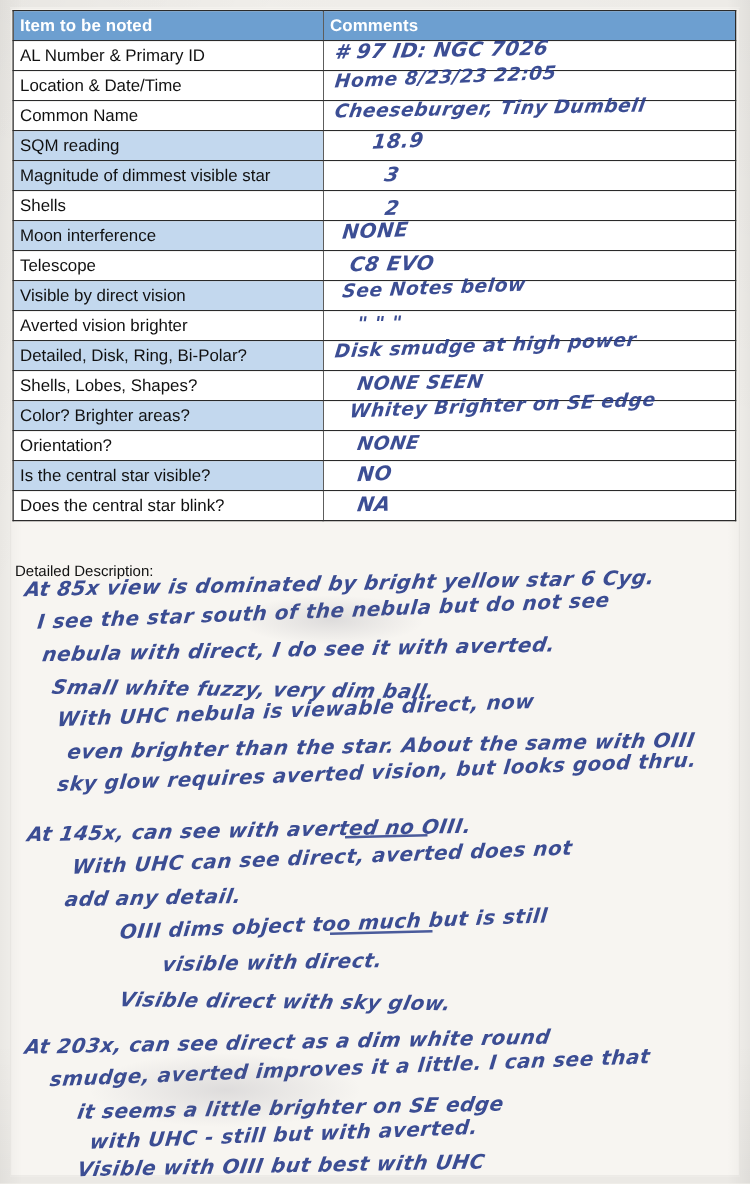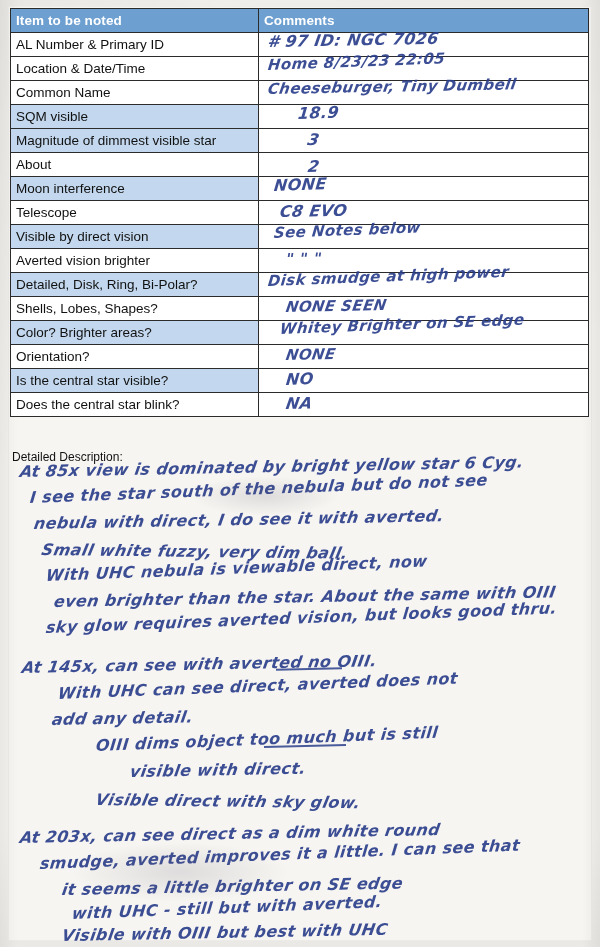--- a/index.html
+++ b/index.html
@@ -201,39 +201,39 @@
     <tr>
       <td class="row-label">Common Name</td>
       <td class="row-answer spill">
         <div class="cellwrap spill">
               <span class="hw s15 p1 raise">Cheeseburger, Tiny Dumbell</span>
             </div>
       </td>
     </tr>
 
     <tr class="row-alt">
-      <td class="row-label">SQM visible</td>
+      <td class="row-label">SQM reading</td>
       <td class="row-answer spill">
         <div class="cellwrap spill">
               <span class="hw s16 p2 ind30 raise">18.9</span>
             </div>
       </td>
     </tr>
 
     <tr class="row-alt">
       <td class="row-label">Magnitude of dimmest visible star</td>
       <td class="row-answer spill">
         <div class="cellwrap spill">
               <span class="hw s16 p3 ind40">3</span>
             </div>
       </td>
     </tr>
 
     <tr>
-      <td class="row-label">About</td>
+      <td class="row-label">Shells</td>
       <td class="row-answer spill">
         <div class="cellwrap spill">
               <span class="hw s16 p1 ind40 lower">2</span>
             </div>
       </td>
     </tr>
 
     <tr class="row-alt">
       <td class="row-label">Moon interference</td>
       <td class="row-answer spill">

